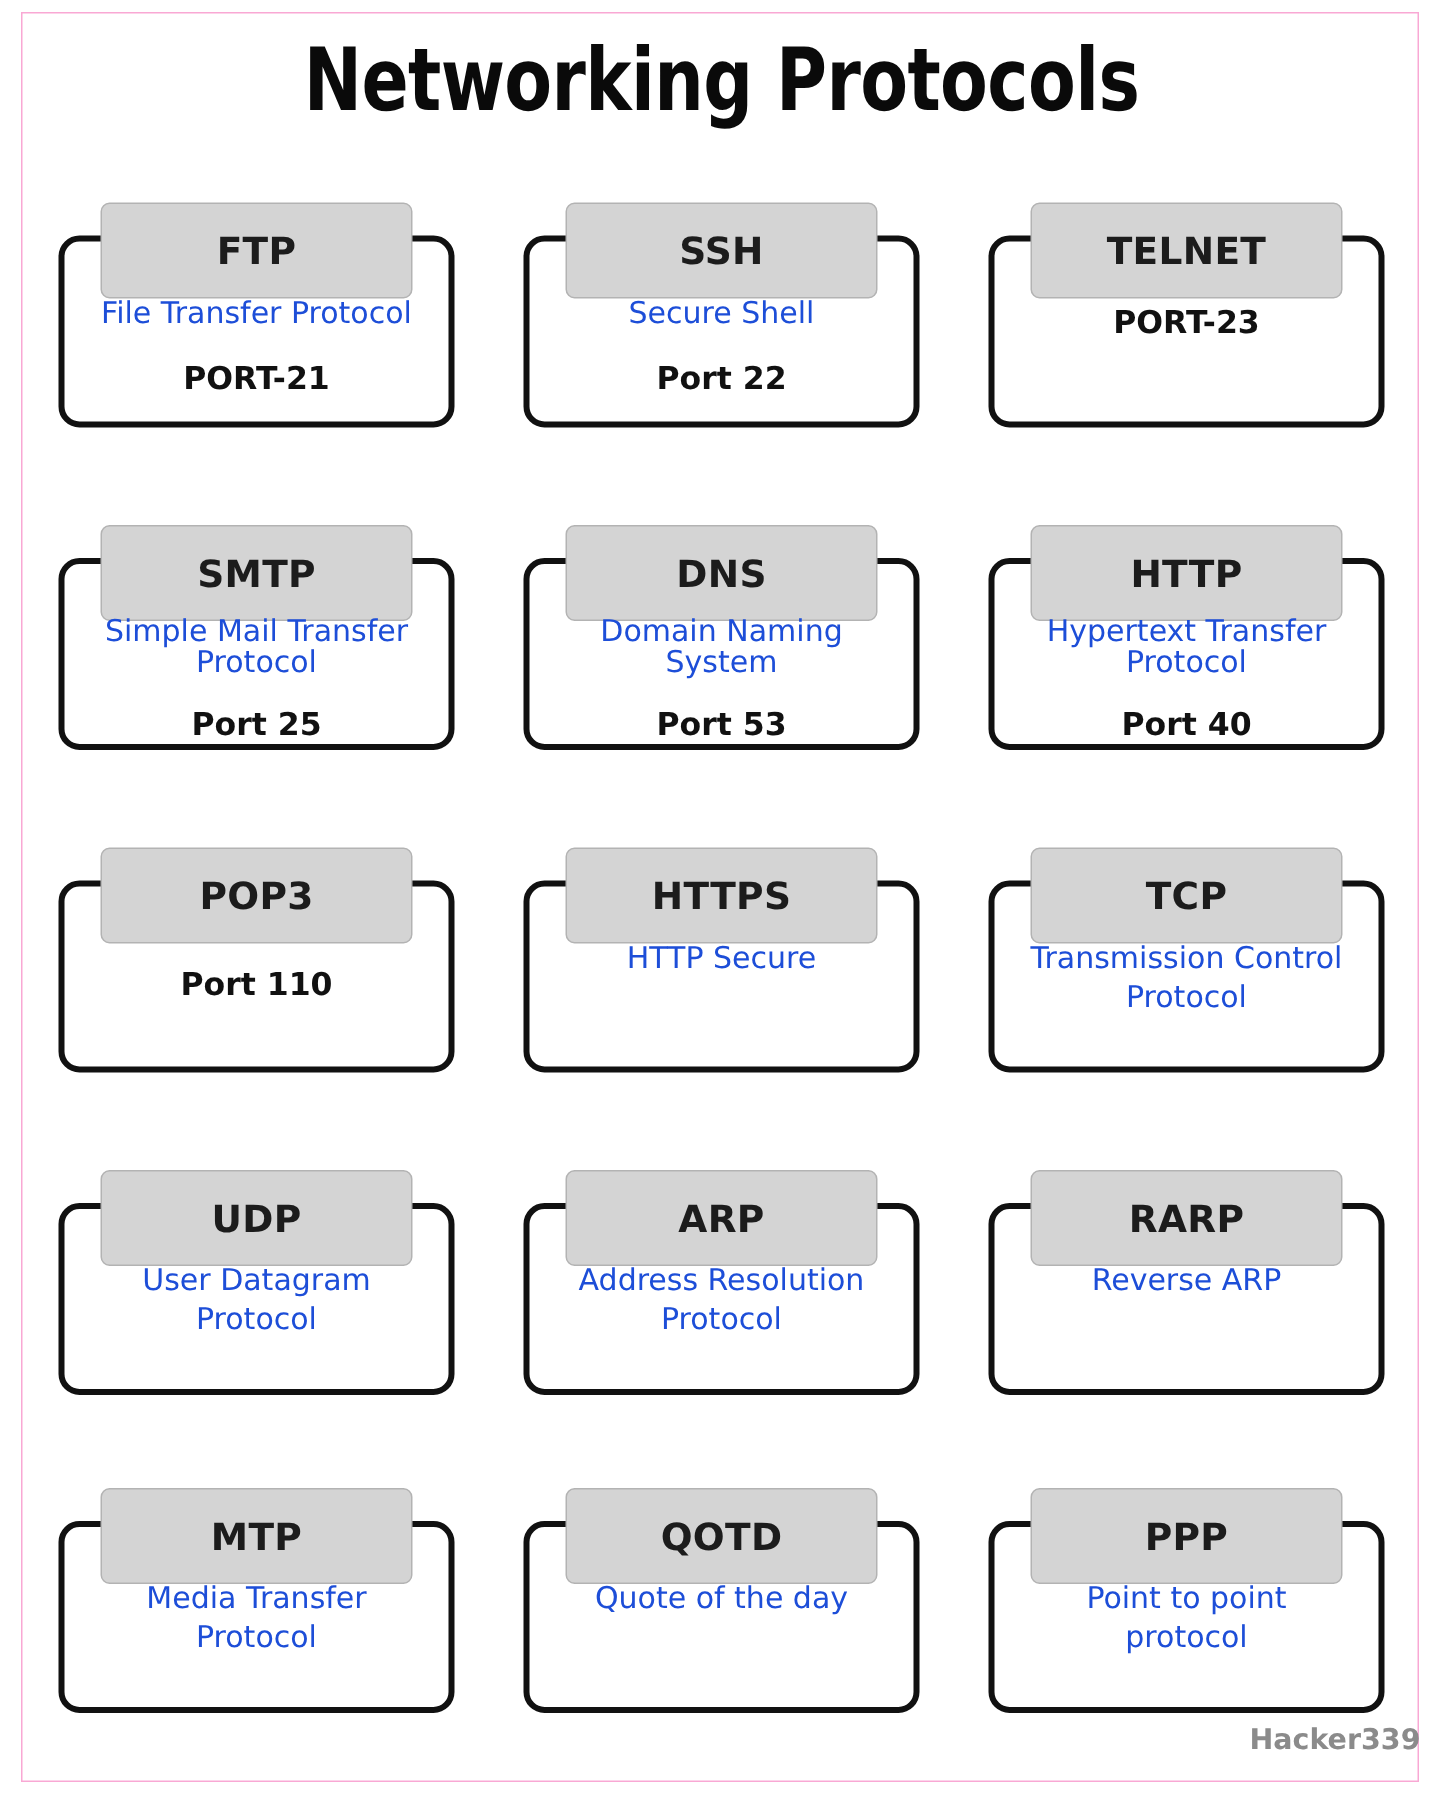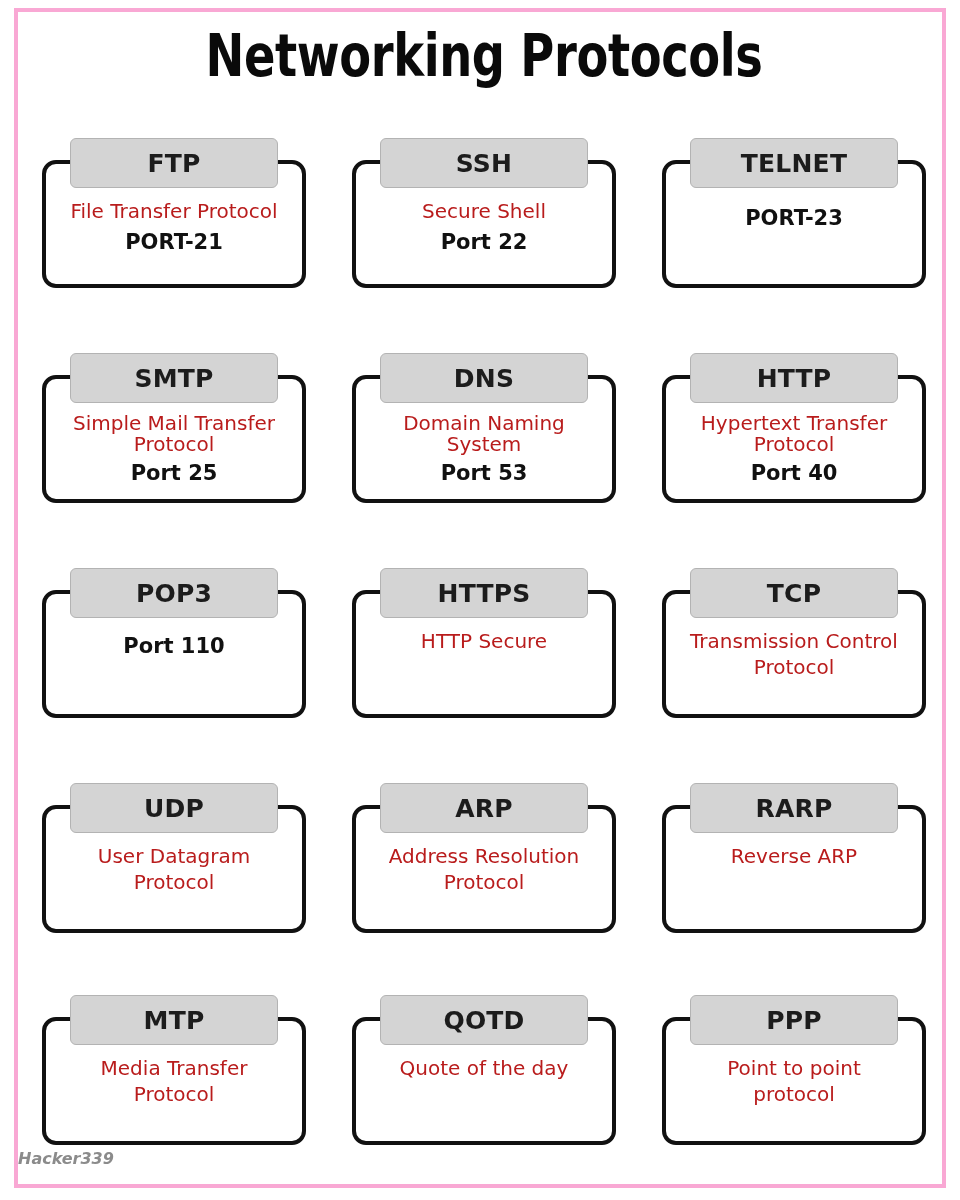--- a/index.html
+++ b/index.html
@@ -14,21 +14,21 @@
     overflow: hidden;
   }
 
   
   .poster {
     position: absolute;
     left: 14px;
     top: 8px;
     width: 932px;
     height: 1180px;
-    border: 4px solid #f9a8d4;
+    border: 1px solid #f9a8d4;
     background: #ffffff;
     box-sizing: border-box;
   }
 
   
   .title {
     position: absolute;
     left: 0;
     top: 14px;
     width: 932px;
@@ -76,21 +76,21 @@
     border: 4px solid #111111;
     border-radius: 14px;
     background: #ffffff;
     box-sizing: border-box;
   }
   .card-header {
     position: absolute;
     left: 42px;
     top: 0px;
     width: 208px;
-    height: 50px;
+    height: 64px;
     background: #d4d4d4;
     border: 1px solid #b3b3b3;
     border-radius: 6px;
     box-sizing: border-box;
     display: flex;
     align-items: center;
     justify-content: center;
     z-index: 5;
   }
   .card-header-label {
@@ -108,48 +108,47 @@
     top: 60px;
     width: 264px;
     z-index: 6;
     text-align: center;
     padding: 0 4px;
     box-sizing: border-box;
   }
   .desc {
     font-family: "DejaVu Sans", sans-serif;
     font-size: 20px;
-    color: #b91c1c;
+    color: #1d4ed8;
     line-height: 1.30;
     white-space: pre-line;
   }
   .desc.tight { line-height: 1.05; }
   .port {
     font-family: "DejaVu Sans", sans-serif;
     font-weight: bold;
     font-size: 21px;
     color: #111111;
-    margin-top: 6px;
+    margin-top: 19px;
   }
   .port.solo { margin-top: 8px; }
   .desc:empty { display: none; }
   .port:empty { display: none; }
 
   
   .footer {
     position: absolute;
     left: 0;
     bottom: 16px;
     width: 932px;
-    text-align: left;
-    font-family: "DejaVu Sans", sans-serif;
-    font-size: 16px;
+    text-align: right;
+    font-family: "DejaVu Sans", sans-serif;
+    font-size: 19px;
     font-weight: bold;
     color: #8b8b8b;
-    font-style: italic;
   }
 </style>
 </head>
 <body>
 
 <div class="poster">
 
   <div class="title">Networking Protocols</div>
 
   <div class="grid">

